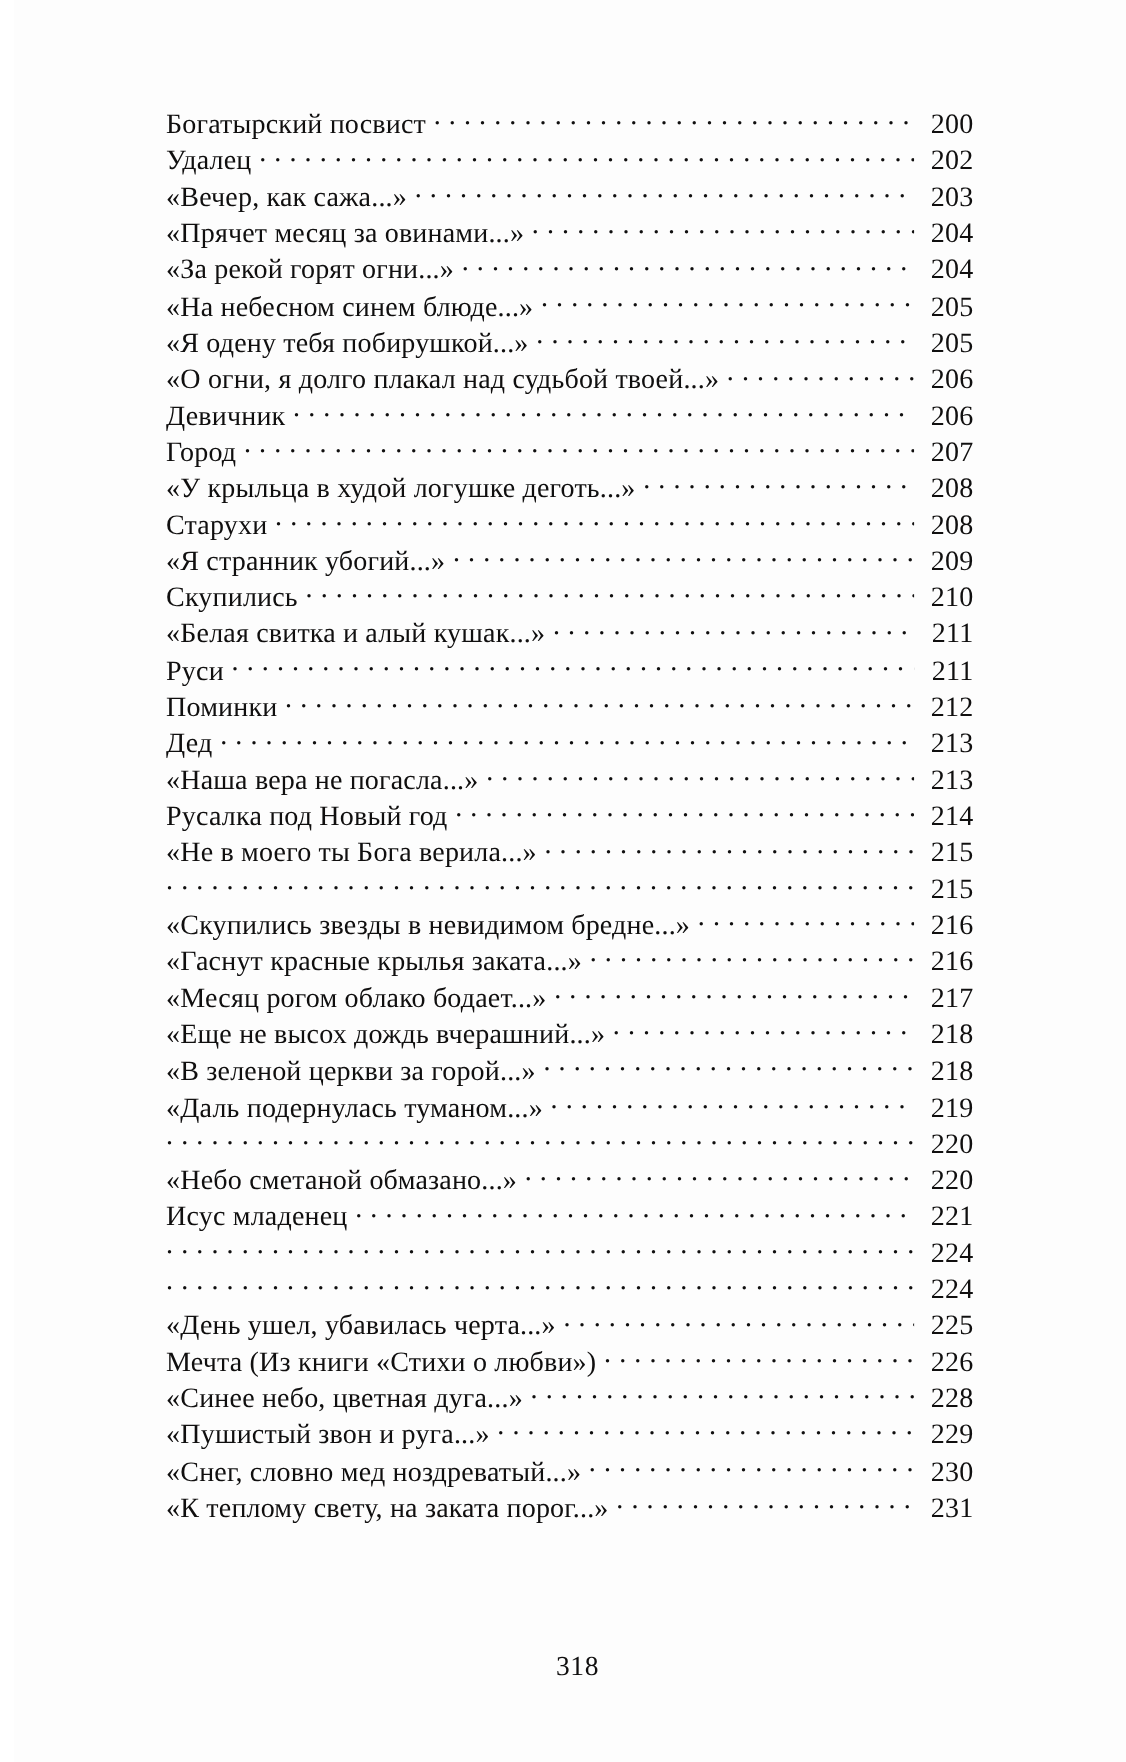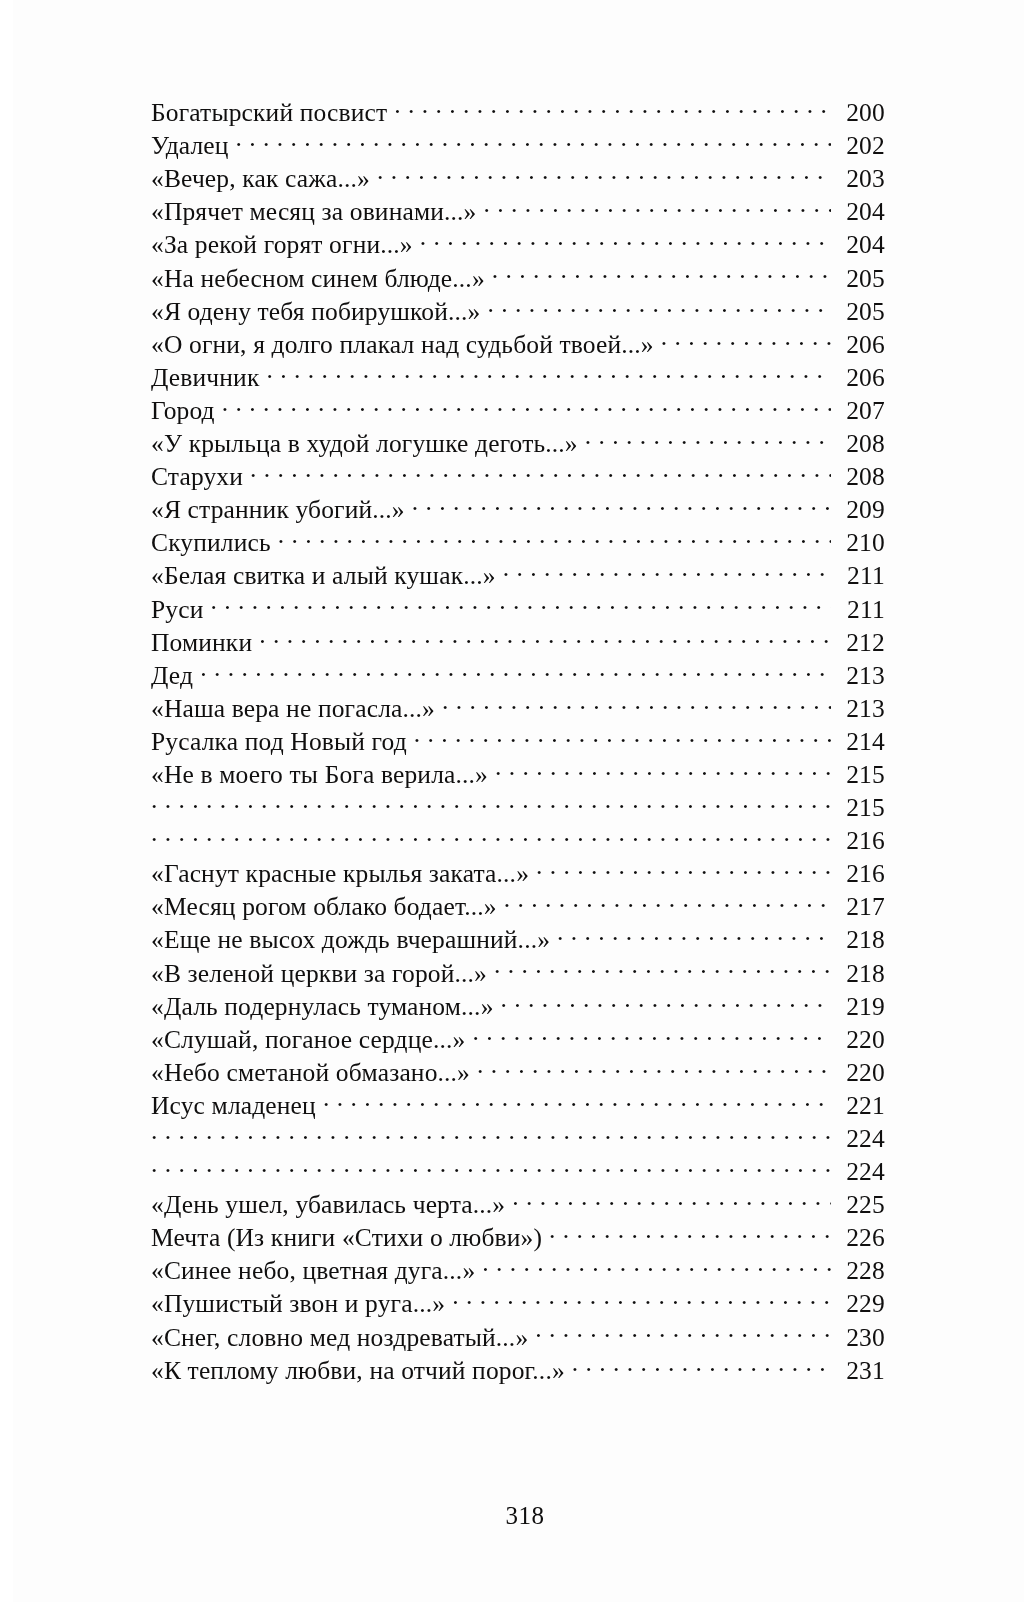--- a/index.html
+++ b/index.html
@@ -195,20 +195,21 @@
       <div class="toc-entry">
         <span class="entry-title">«Не в моего ты Бога верила...»</span>
         <span class="leader"></span>
         <span class="entry-page">215</span>
       </div>
       <div class="toc-entry">
         <span class="leader"></span>
         <span class="entry-page">215</span>
       </div>
       <div class="toc-entry">
+        <span class="entry-title">«Скупились звезды в невидимом бредне...»</span>
         <span class="leader"></span>
         <span class="entry-page">216</span>
       </div>
       <div class="toc-entry">
         <span class="entry-title">«Гаснут красные крылья заката...»</span>
         <span class="leader"></span>
         <span class="entry-page">216</span>
       </div>
       <div class="toc-entry">
         <span class="entry-title">«Месяц рогом облако бодает...»</span>
@@ -224,21 +225,20 @@
         <span class="entry-title">«В зеленой церкви за горой...»</span>
         <span class="leader"></span>
         <span class="entry-page">218</span>
       </div>
       <div class="toc-entry">
         <span class="entry-title">«Даль подернулась туманом...»</span>
         <span class="leader"></span>
         <span class="entry-page">219</span>
       </div>
       <div class="toc-entry">
-        <span class="entry-title">«Слушай, поганое сердце...»</span>
         <span class="leader"></span>
         <span class="entry-page">220</span>
       </div>
       <div class="toc-entry">
         <span class="entry-title">«Небо сметаной обмазано...»</span>
         <span class="leader"></span>
         <span class="entry-page">220</span>
       </div>
       <div class="toc-entry">
         <span class="entry-title">Исус младенец</span>
@@ -272,21 +272,21 @@
         <span class="entry-title">«Пушистый звон и руга...»</span>
         <span class="leader"></span>
         <span class="entry-page">229</span>
       </div>
       <div class="toc-entry">
         <span class="entry-title">«Снег, словно мед ноздреватый...»</span>
         <span class="leader"></span>
         <span class="entry-page">230</span>
       </div>
       <div class="toc-entry">
-        <span class="entry-title">«К теплому любви, на отчий порог...»</span>
+        <span class="entry-title">«К теплому свету, на заката порог...»</span>
         <span class="leader"></span>
         <span class="entry-page">231</span>
       </div>
     </div>
 
   <div class="folio">318</div>
 
 </div>
 
 </body></html>

